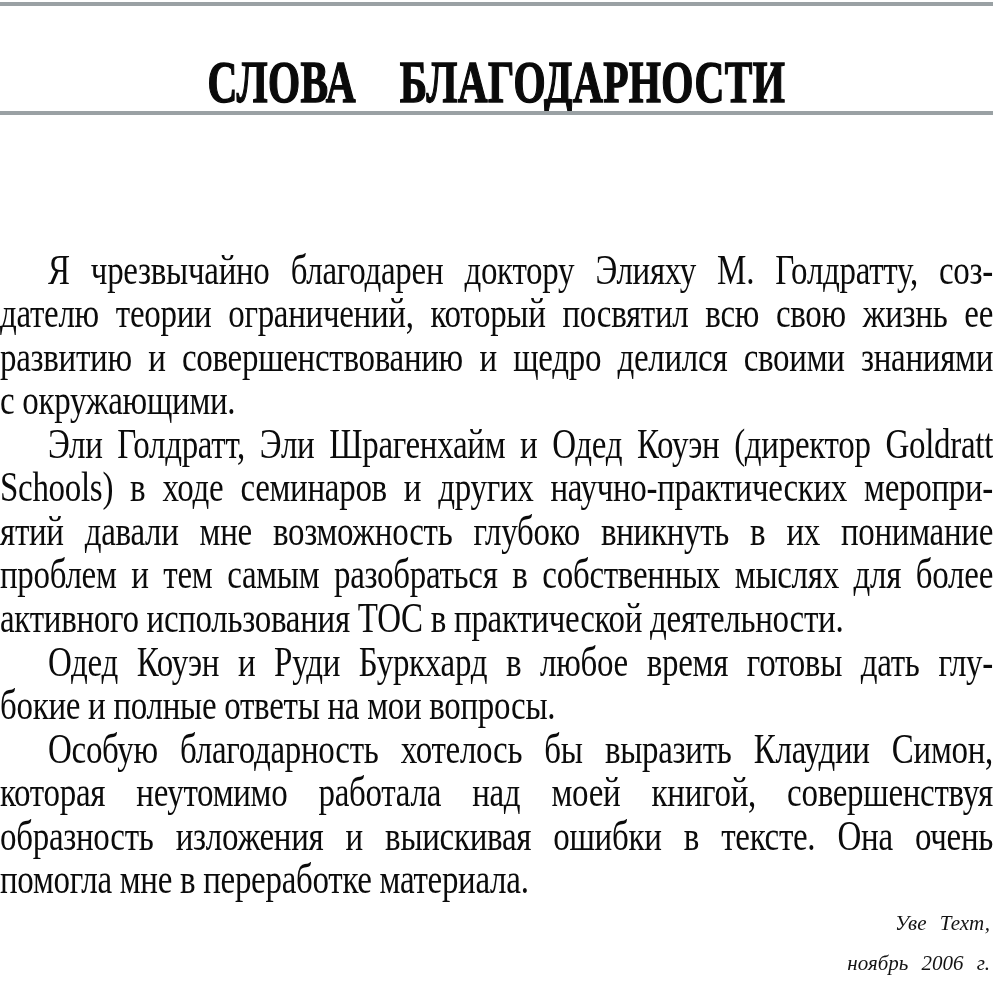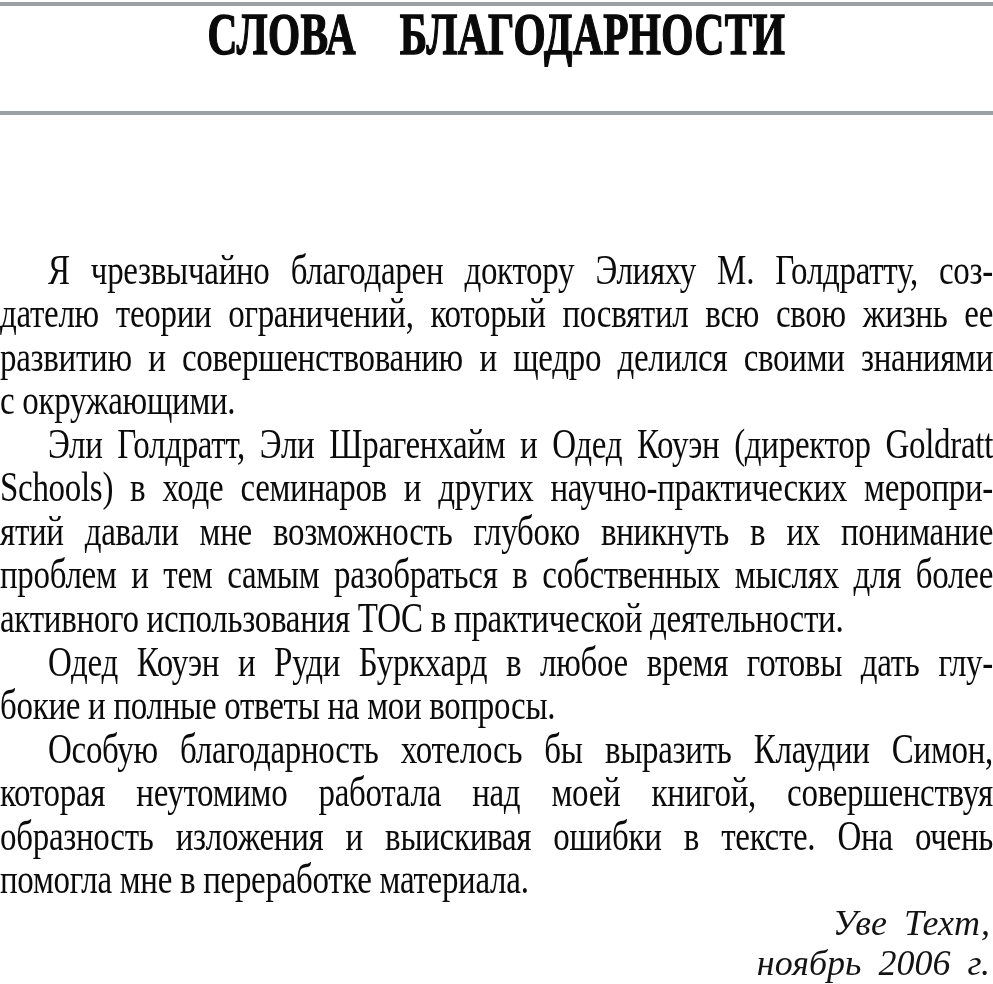--- a/index.html
+++ b/index.html
@@ -25,21 +25,21 @@
   #rule-top { top: 2px; height: 4px; }
   #rule-bottom { top: 111px; height: 4px; }
 
   #title-band {
     position: absolute;
     top: 4px;
     left: 0;
     width: 993px;
     height: 108px;
     display: flex;
-    align-items: flex-start;
+    align-items: flex-end;
     justify-content: center;
   }
   #page-title {
     margin: 0;
     font-size: 53px;
     font-weight: bold;
     letter-spacing: 0.5px;
     word-spacing: 0.8em;
     white-space: nowrap;
     color: #0a0a0a;
@@ -72,21 +72,21 @@
     text-align-last: left;
   }
   .line.indent { text-indent: 48px; }
 
   #signature {
     position: absolute;
     top: 903px;
     right: 3px;
     text-align: right;
     font-style: italic;
-    font-size: 36px;
+    font-size: 21px;
     line-height: 40px;
     word-spacing: 8px;
     color: #141414;
   }
 </style>
 </head>
 <body>
 
 <main id="page">
 

